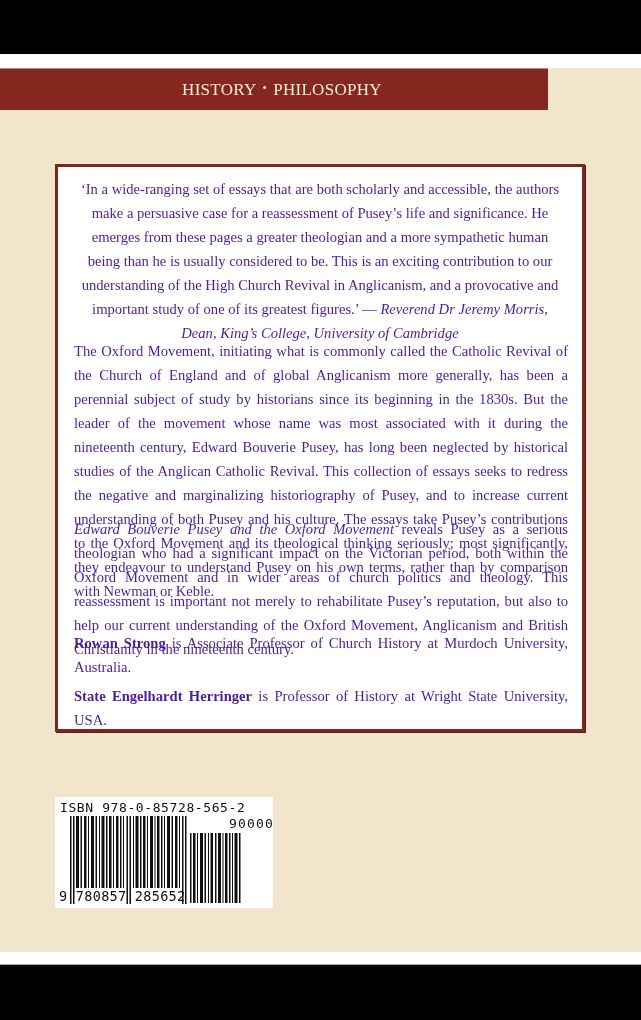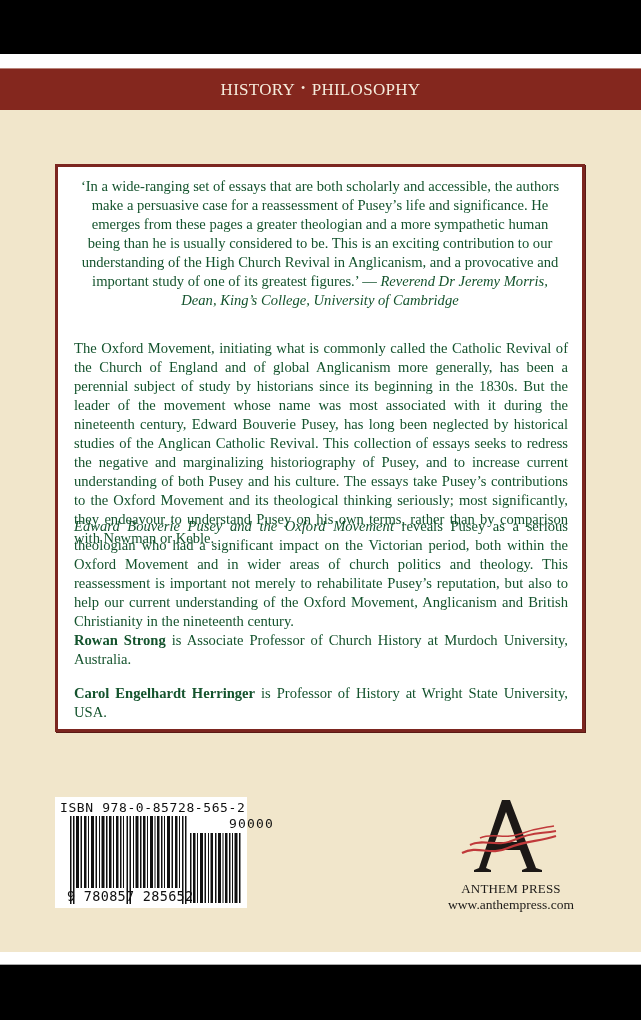--- a/index.html
+++ b/index.html
@@ -10,67 +10,69 @@
     .top-black { position: absolute; left: 0; top: 0; width: 641px; height: 54px; background: #000; }
     .top-white { position: absolute; left: 0; top: 54px; width: 641px; height: 14px; background: #fff; }
     .cover {
       position: absolute; left: 0; top: 68px; width: 641px; height: 884px;
       background: #f1e6cb;
     }
     .bottom-white { position: absolute; left: 0; top: 952px; width: 641px; height: 12px; background: #fff; border-bottom: 1px solid #aaa; }
     .bottom-black { position: absolute; left: 0; top: 965px; width: 641px; height: 55px; background: #000; }
 
     .banner {
-      position: absolute; left: 0; top: 0; width: 641px; height: 41px;
+      position: absolute; left: 0; top: 0; width: 532px; height: 41px;
       background: #84271e;
       display: flex; align-items: center; justify-content: center;
       color: #f6ecdc; font-size: 17px; letter-spacing: 0.3px;
       border-top: 1px solid #b9837a;
+      padding-left: 16px;
     }
     .banner .sep { margin: 0 6px; font-size: 12px; position: relative; top: -1px; }
 
     .blurb-box {
       position: absolute; left: 55px; top: 96px; width: 524px; height: 562px;
       background: #fff;
       border: 3px solid #7c2620;
       box-shadow: 1px 1px 0 #5a1a15;
       padding: 0;
-      color: #14532d;
+      color: #4c1d95;
       font-size: 14.6px;
-      line-height: 19px;
+      line-height: 24px;
     }
     .quote {
       position: absolute; left: 16px; top: 10px; width: 492px;
       text-align: center;
     }
     .quote .attr { font-style: italic; }
     .para {
       position: absolute; left: 16px; width: 494px; text-align: justify;
     }
     .p1 { top: 148px; margin-top: 24px; }
     .p2 { top: 350px; }
     .p3 { top: 464px; }
     .p4 { top: 517px; }
     .para i { }
     .para b { font-weight: bold; }
 
     .barcode {
       position: absolute; left: 55px; top: 729px; width: 192px; height: 111px;
       background: #fff;
+      padding-left: 26px;
     }
     .isbn-line {
       position: absolute; left: 5px; top: 3px; font-family: "DejaVu Sans Mono", monospace;
       font-size: 13px; letter-spacing: 0.6px; color: #111;
     }
     .addon-digits {
       position: absolute; left: 138px; top: 19px; font-family: "DejaVu Sans Mono", monospace;
       font-size: 13px; letter-spacing: 1.2px; color: #111; margin-left: 36px;
     }
     .human-digits {
-      position: absolute; left: 12px; top: 91px; font-family: "DejaVu Sans Mono", monospace;
+      position: absolute; left: 4px; top: 91px; font-family: "DejaVu Sans Mono", monospace;
       font-size: 13.5px; letter-spacing: 0.3px; color: #111;
     }
     .bars-main { position: absolute; left: 15px; top: 19px; width: 118px; height: 88px; }
     .bars-addon { position: absolute; left: 135px; top: 36px; width: 52px; height: 70px; }
 
     .publisher {
       position: absolute; left: 420px; top: 728px; width: 200px; height: 120px;
     }
     .logo-svg { position: absolute; left: 40px; top: 2px; }
     .pub-name {
@@ -106,21 +108,21 @@
 
     <div class="para p2">
       <i>Edward Bouverie Pusey and the Oxford Movement</i><span> reveals Pusey as a serious theologian who had a significant impact on the Victorian period, both within the Oxford Movement and in wider areas of church politics and theology. This reassessment is important not merely to rehabilitate Pusey’s reputation, but also to help our current understanding of the Oxford Movement, Anglicanism and British Christianity in the nineteenth century.</span>
     </div>
 
     <div class="para p3">
       <b>Rowan Strong</b><span> is Associate Professor of Church History at Murdoch University, Australia.</span>
     </div>
 
     <div class="para p4">
-      <b>Carol Engelhardt Herringer</b><span> is Professor of History at Wright State University, USA.</span>
+      <b>State Engelhardt Herringer</b><span> is Professor of History at Wright State University, USA.</span>
     </div>
   </div>
 
   <div class="barcode">
     <div class="isbn-line">ISBN 978-0-85728-565-2</div>
     <div class="addon-digits">90000</div>
     <svg class="bars-main" width="118" height="88" viewBox="0 0 118 88">
       <g fill="#111">
         <rect x="0" y="0" width="1.5" height="88"></rect>
           <rect x="3" y="0" width="1.5" height="88"></rect>
@@ -173,27 +175,17 @@
         <rect x="35" y="0" width="2.5" height="70"></rect>
           <rect x="39" y="0" width="1.5" height="70"></rect>
         <rect x="42" y="0" width="1" height="70"></rect>
           <rect x="44.5" y="0" width="3" height="70"></rect>
         <rect x="49" y="0" width="1.5" height="70"></rect>
       </g>
     </svg>
     <div class="human-digits">9 780857 285652</div>
   </div>
 
-  <div class="publisher">
-    <svg class="logo-svg" width="100" height="80" viewBox="0 0 100 80">
-      <path d="M42 2 L50 2 L76 70 L82 72 L82 74 L62 74 L62 72 L67 70 L60 52 L32 52 L26 70 L31 72 L31 74 L14 74 L14 72 L19 70 Z M35 44 L57 44 L46 14 Z" fill="#1c1816"></path>
-      <path d="M2 55 C 18 47, 30 58, 48 50 S 78 44, 96 38" stroke="#c0393a" stroke-width="2.2" fill="none"></path>
-      <path d="M10 47 C 24 40, 36 50, 54 42 S 80 36, 96 33" stroke="#c0393a" stroke-width="2" fill="none"></path>
-      <path d="M20 40 C 34 34, 44 42, 60 36 S 82 30, 94 28" stroke="#c0393a" stroke-width="1.6" fill="none"></path>
-    </svg>
-    <div class="pub-name">ANTHEM PRESS</div>
-    <div class="pub-url">www.anthempress.com</div>
-  </div>
 
 </div>
 
 <div class="bottom-white"></div>
 <div class="bottom-black"></div>
 
 </body></html>

